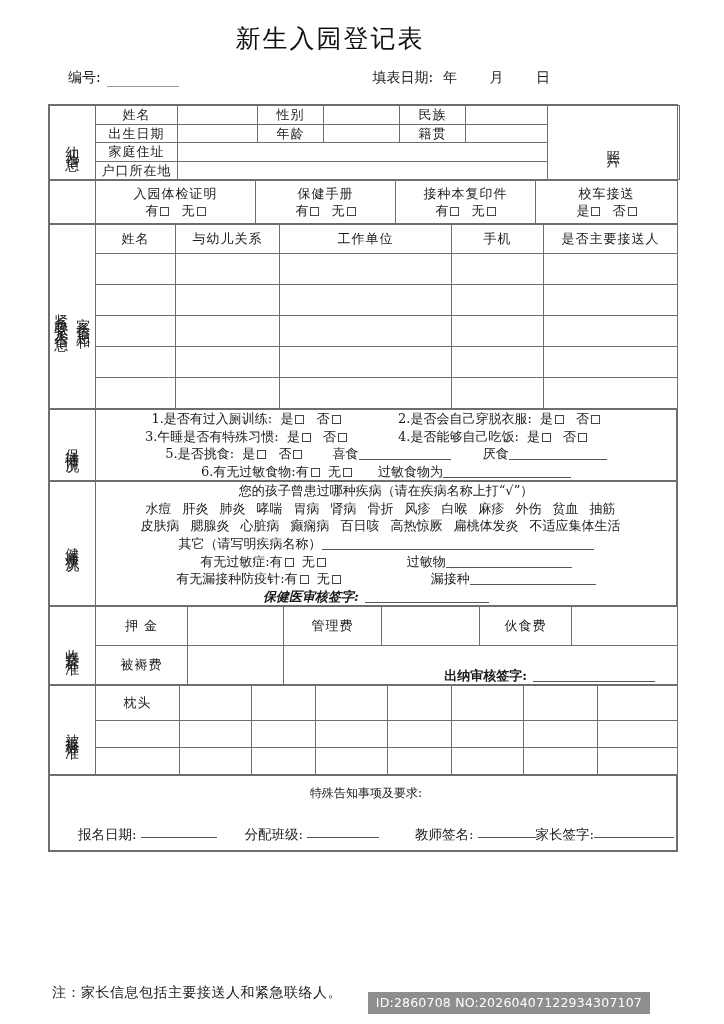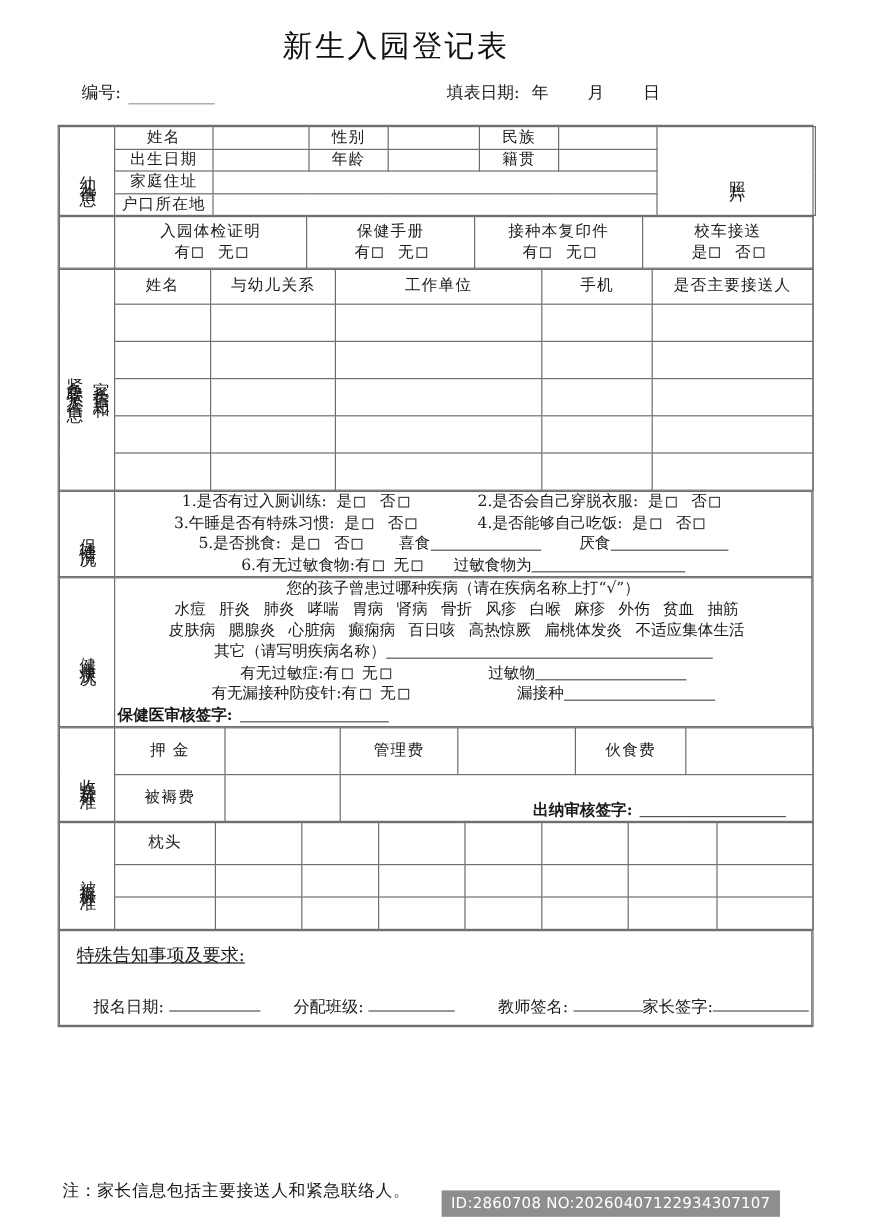--- a/index.html
+++ b/index.html
@@ -91,30 +91,29 @@
     font-size:13px;
     padding:6px 8px 7px 10px;
     line-height:1.72;
   }
   .blk .row2{display:flex;}
   .blk .c1{width:300px;}
   .ln{display:inline-block;border-bottom:1px solid #555;height:12px;vertical-align:-2px;}
 
   .diseases{letter-spacing:0px;}
   .diseases span{margin-right:11px;}
-  .sign-right{text-align:left;padding-right:20px;font-weight:bold;}
+  .sign-right{text-align:center;padding-right:20px;font-weight:bold;font-style:italic;}
   .bold{font-weight:bold;}
 
   
   .special{
-    text-align:left;
-    font-size:15px;
+    text-align:center;
+    font-size:12px;
     padding:8px 6px 6px 12px;
     line-height:1.6;
-    text-decoration:underline;
   }
   .signrow{
     display:flex;
     font-size:13.5px;
     padding:16px 0 6px 26px;
   }
   .signrow .seg{white-space:nowrap;}
 
   
   .note{

